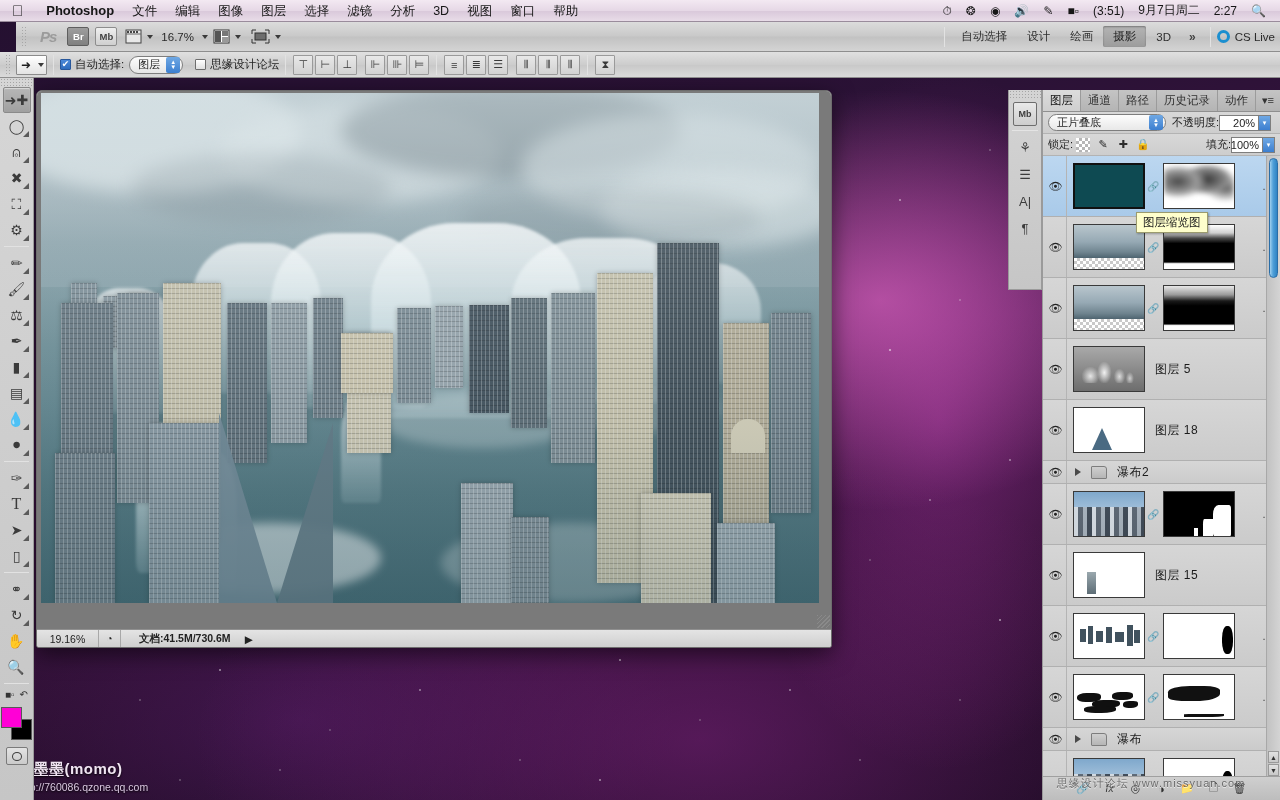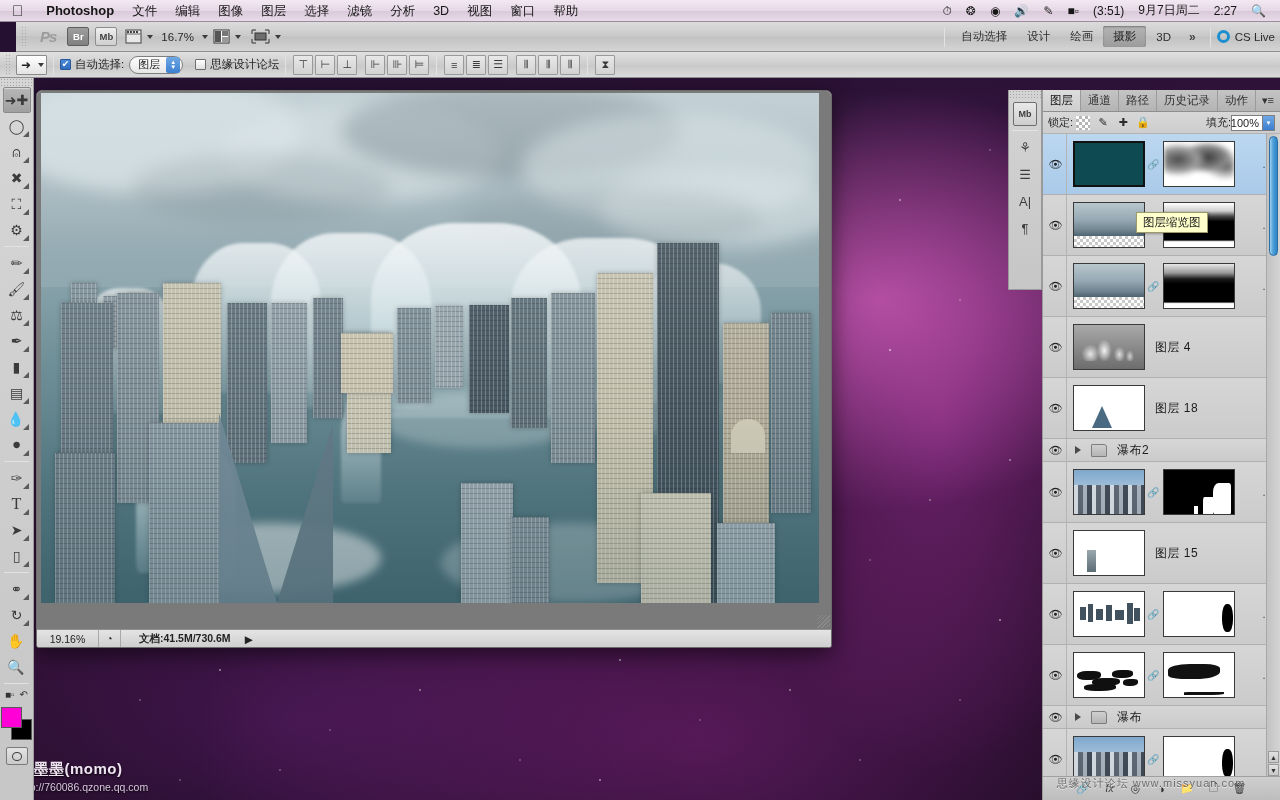--- a/index.html
+++ b/index.html
@@ -626,20 +626,29 @@
   <div id="layerspanel">
     <div id="panel-tabs">
       <span class="ptab active">图层</span>
       <span class="ptab">通道</span>
       <span class="ptab">路径</span>
       <span class="ptab">历史记录</span>
       <span class="ptab">动作</span>
       <span class="pmenu">▾≡</span>
     </div>
 
+    <div class="prow">
+      <span class="blendsel">
+        <span class="v">正片叠底</span>
+        <span class="arrows" style="width:14px;height:15px;background:linear-gradient(to bottom,#6fa8e4,#3c7fd0);border-radius:2px;color:#fff;font-size:6px;line-height:5px;display:flex;flex-direction:column;align-items:center;justify-content:center">▲<br>▼</span>
+      </span>
+      <span style="margin-left:6px">不透明度:</span>
+      <span class="numfield" style="width:40px;justify-content:flex-end">20%</span>
+      <span class="numstep">▾</span>
+    </div>
 
     <div class="prow">
       <span>锁定:</span>
       <span class="lockicon checker"></span>
       <span class="lockicon">✎</span>
       <span class="lockicon">✚</span>
       <span class="lockicon">🔒</span>
       <span style="margin-left:auto">填充:</span>
       <span class="numfield" style="width:32px;justify-content:flex-end">100%</span>
       <span class="numstep">▾</span>
@@ -681,21 +690,21 @@
             <span class="m-grad2"></span>
           </span>
         <span class="dots">…</span>
       </div>
 
       <div class="layer">
         <span class="eye">👁</span>
         <span class="thumb">
             <span class="t-grey-scene"></span>
           </span>
-        <span class="lname">图层 4</span>
+        <span class="lname">图层 5</span>
       </div>
 
       <div class="layer">
         <span class="eye">👁</span>
         <span class="thumb checker">
             <span class="t-spike"></span>
           </span>
         <span class="lname">图层 18</span>
       </div>
 

